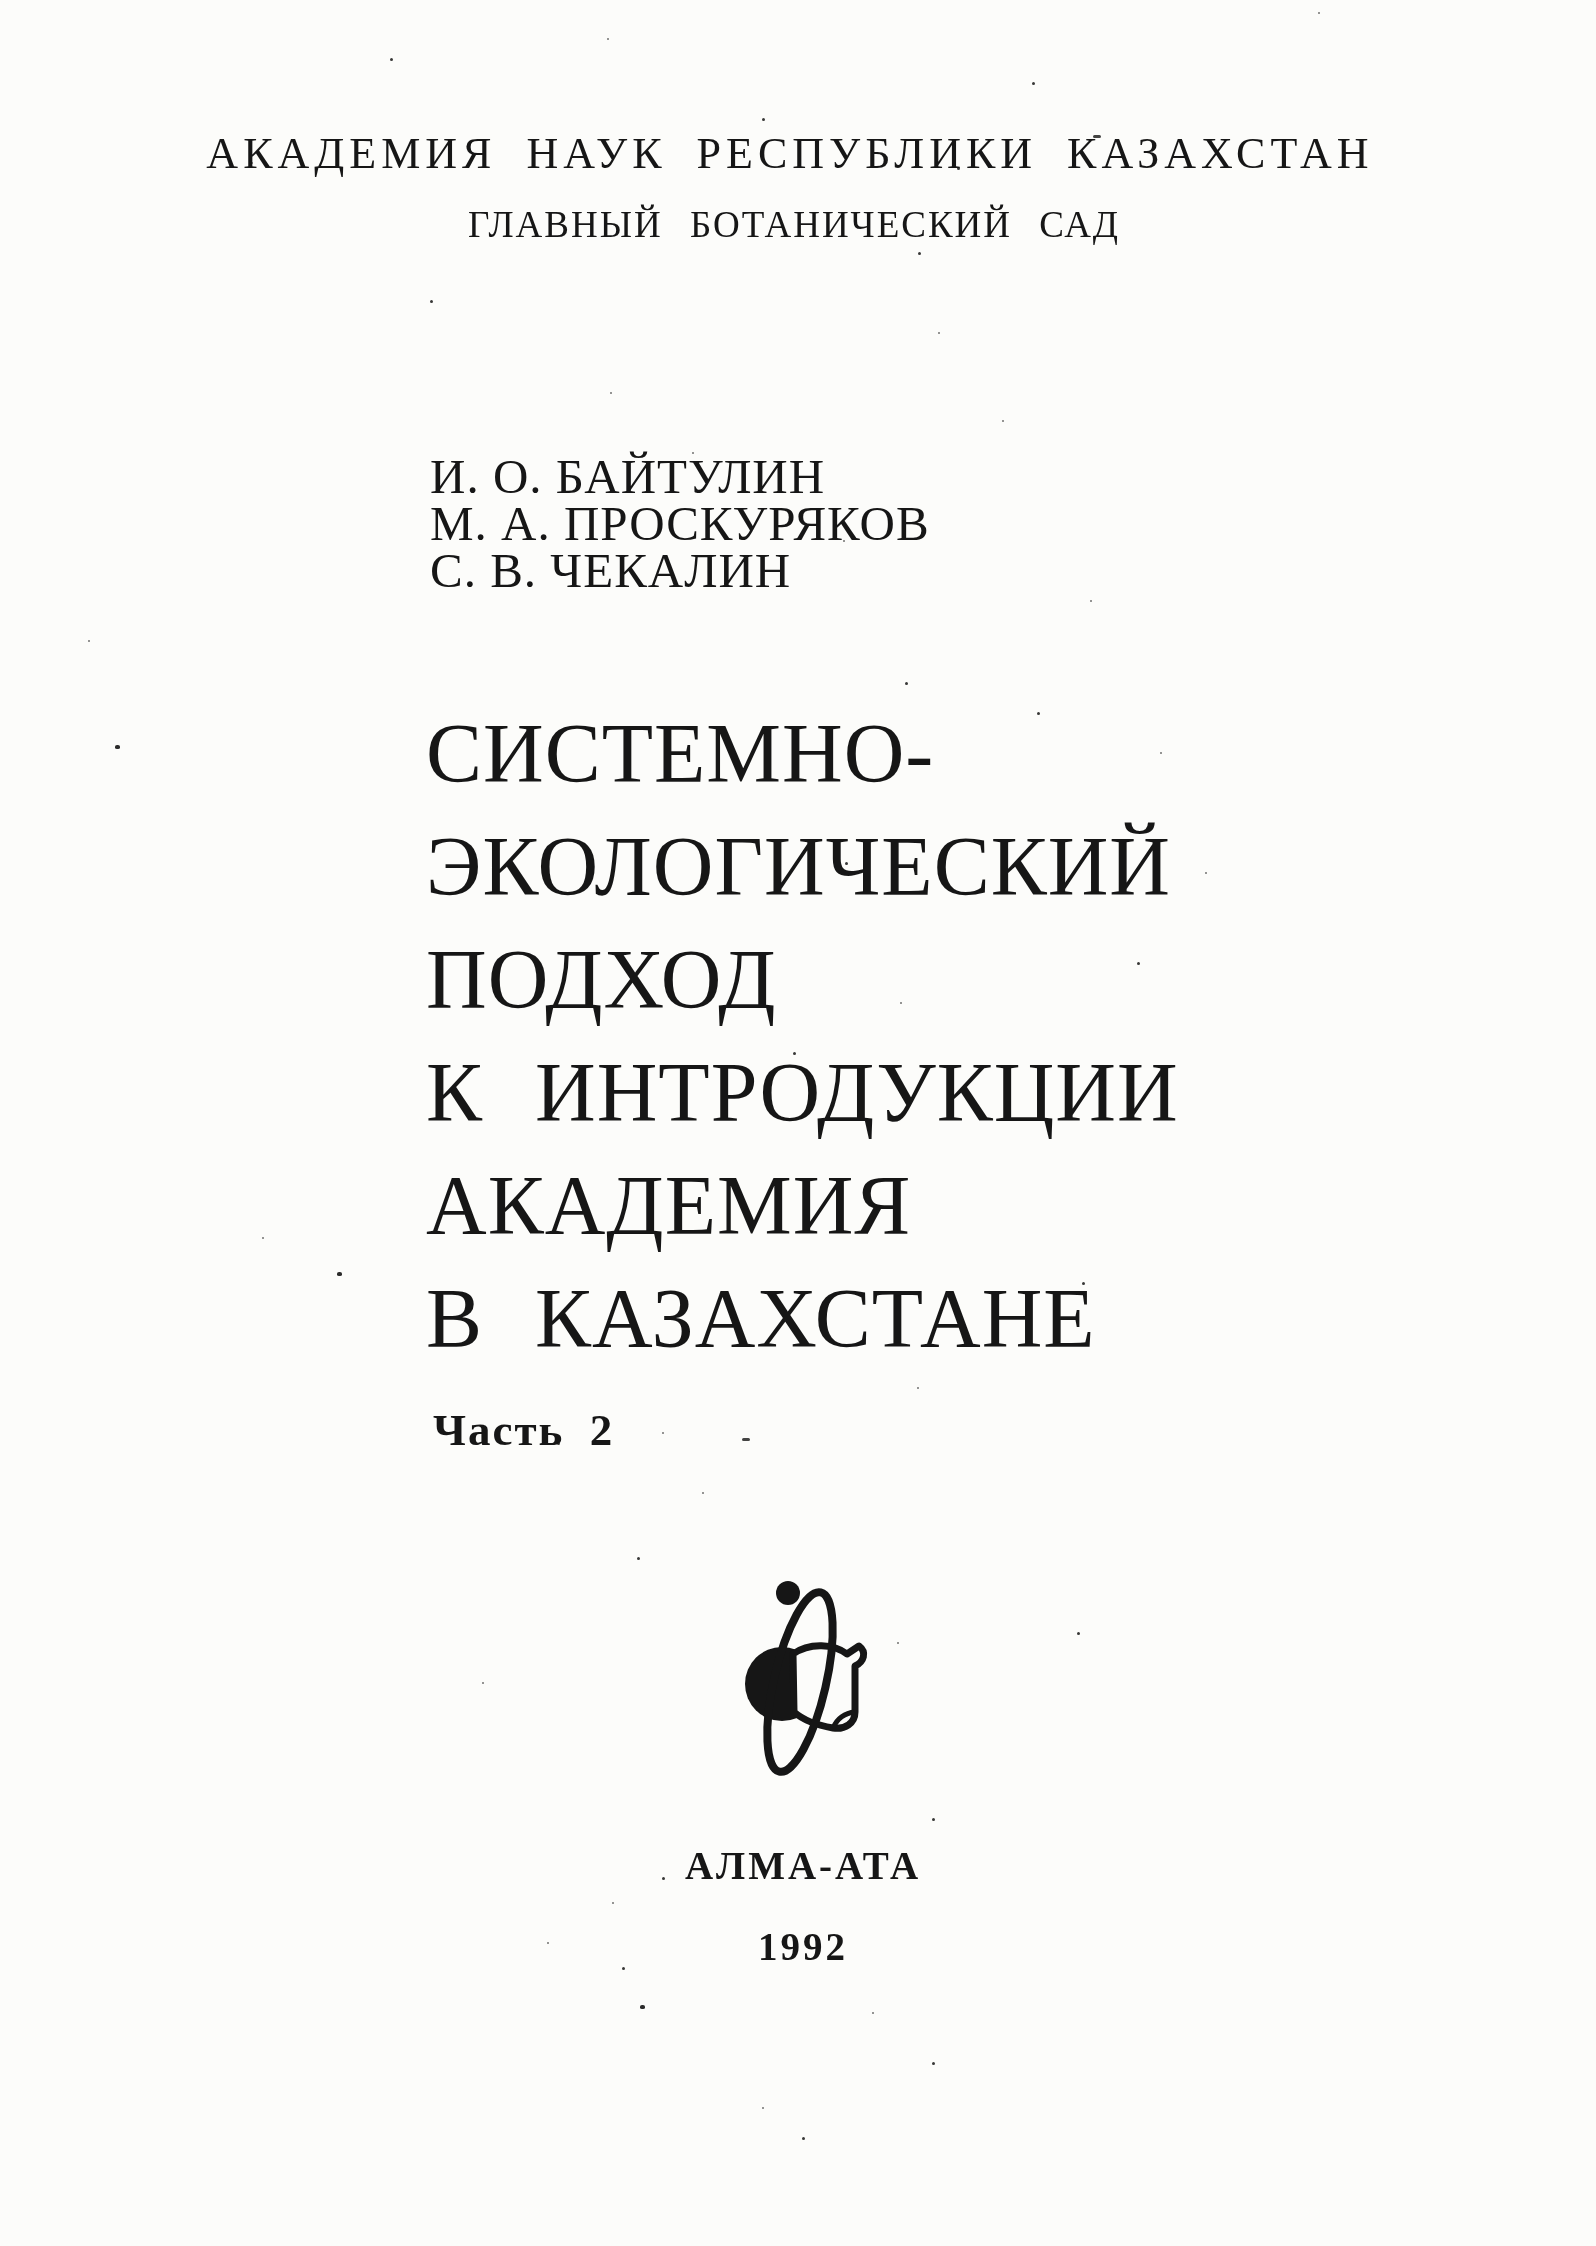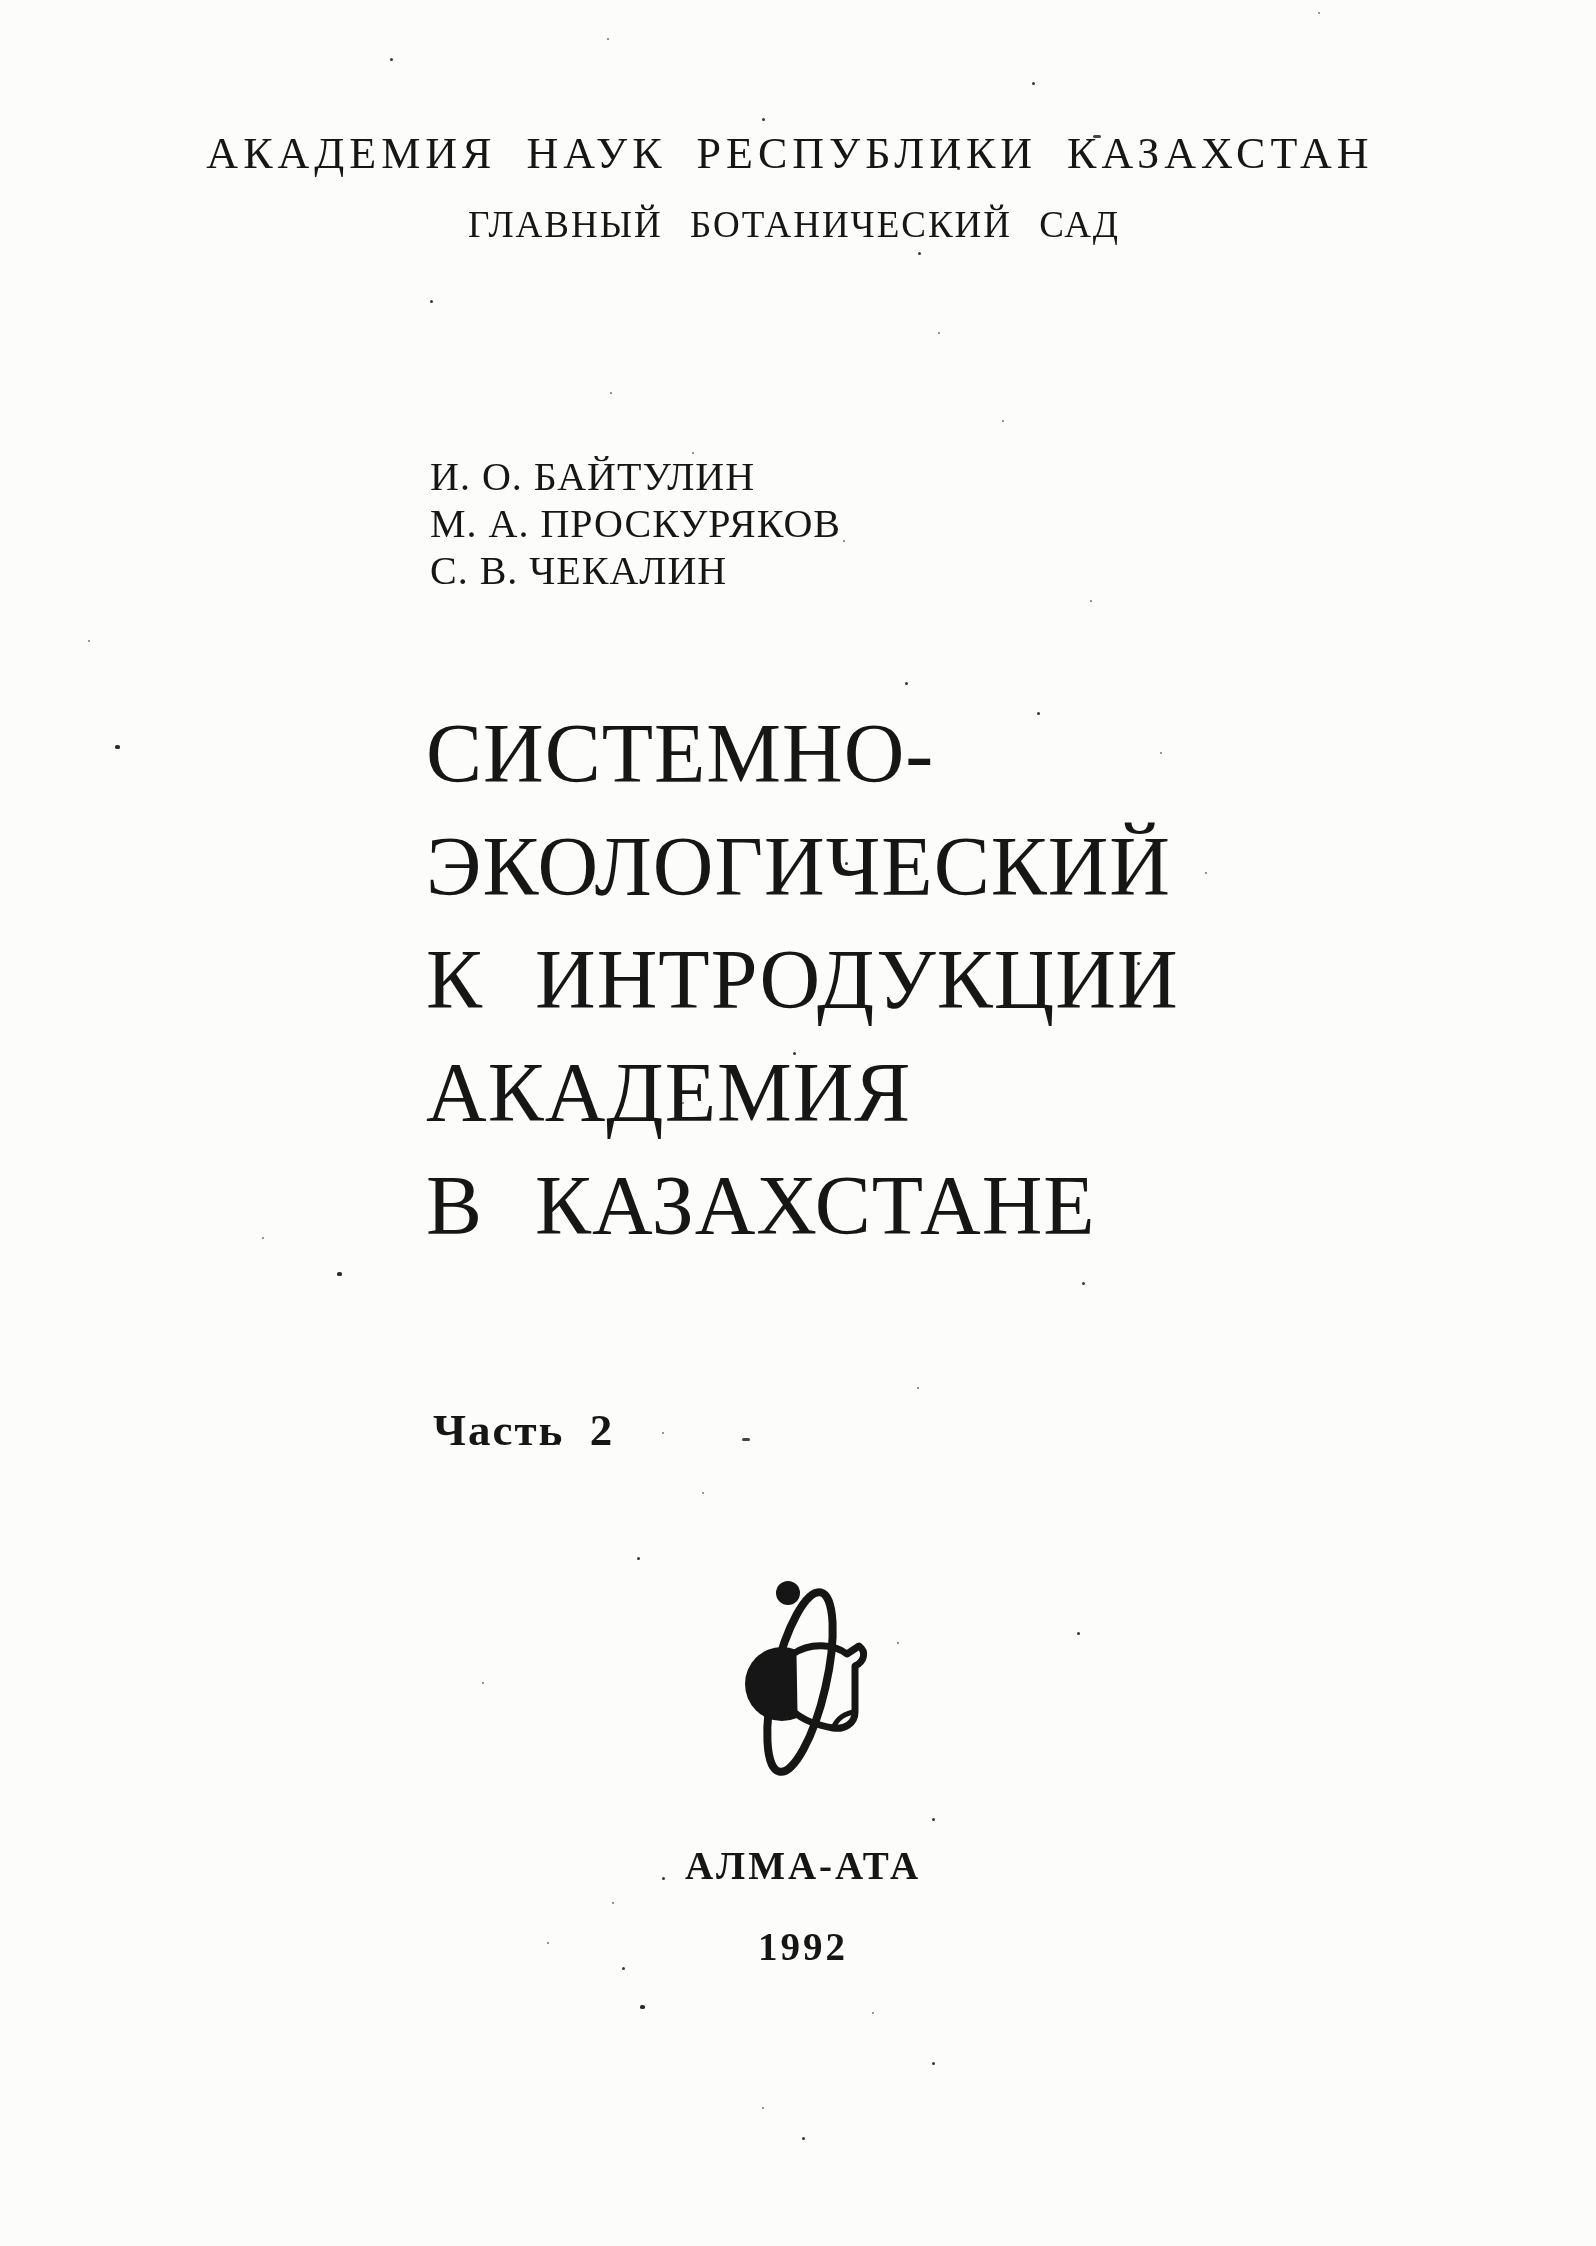--- a/index.html
+++ b/index.html
@@ -42,21 +42,21 @@
     letter-spacing: 2px;
     word-spacing: 16px;
     white-space: nowrap;
   }
 
   
   .authors {
     position: absolute;
     left: 430px;
     top: 453px;
-    font-size: 40px;
+    font-size: 49px;
     line-height: 47px;
     letter-spacing: 1px;
     white-space: nowrap;
   }
 
   
   .book-title {
     position: absolute;
     left: 426px;
     top: 697px;
@@ -136,20 +136,21 @@
 
   <div class="authors">
     <div>И. О. БАЙТУЛИН</div>
     <div>М. А. ПРОСКУРЯКОВ</div>
     <div>С. В. ЧЕКАЛИН</div>
   </div>
 
   <div class="book-title">
     <div>СИСТЕМНО-</div>
     <div>ЭКОЛОГИЧЕСКИЙ</div>
+    <div>ПОДХОД</div>
     <div>К ИНТРОДУКЦИИ</div>
     <div>АКАДЕМИЯ</div>
     <div>В КАЗАХСТАНЕ</div>
   </div>
 
   <div class="part-label">Часть 2</div>
 
   <svg class="logo" viewBox="0 0 140 230" aria-hidden="true">
 
     <circle cx="44" cy="122" r="37" fill="#161616"></circle>

